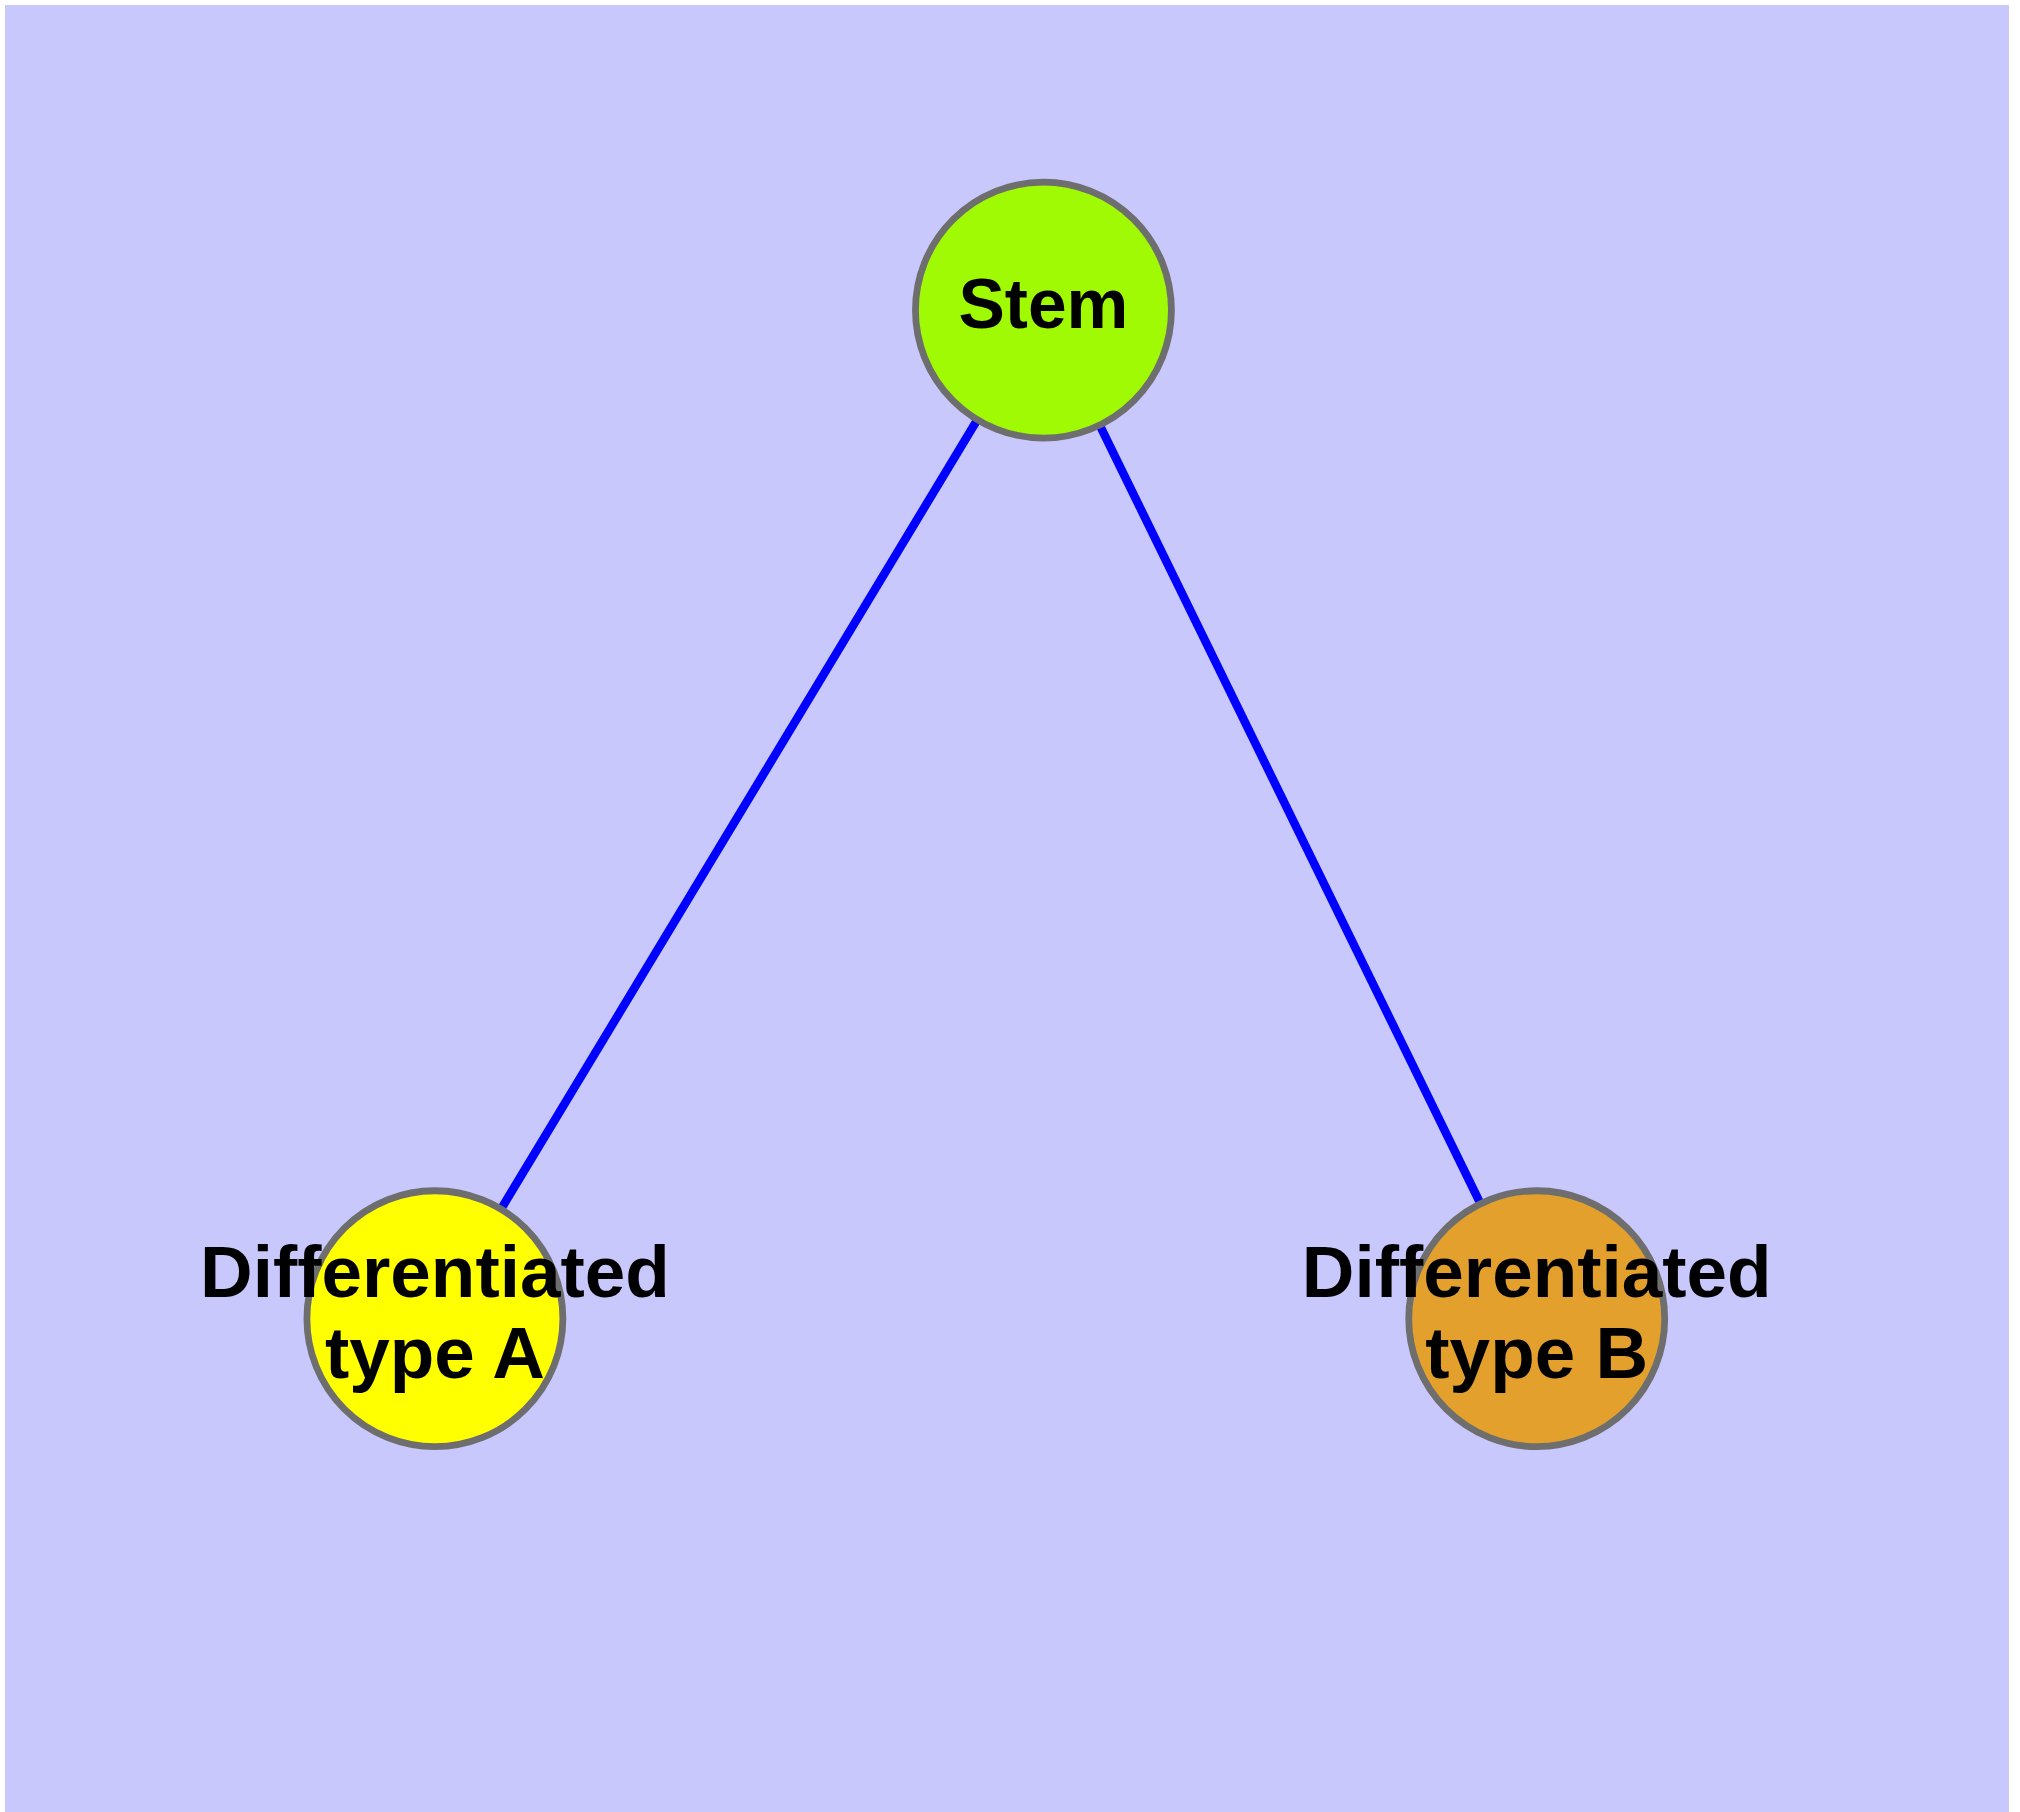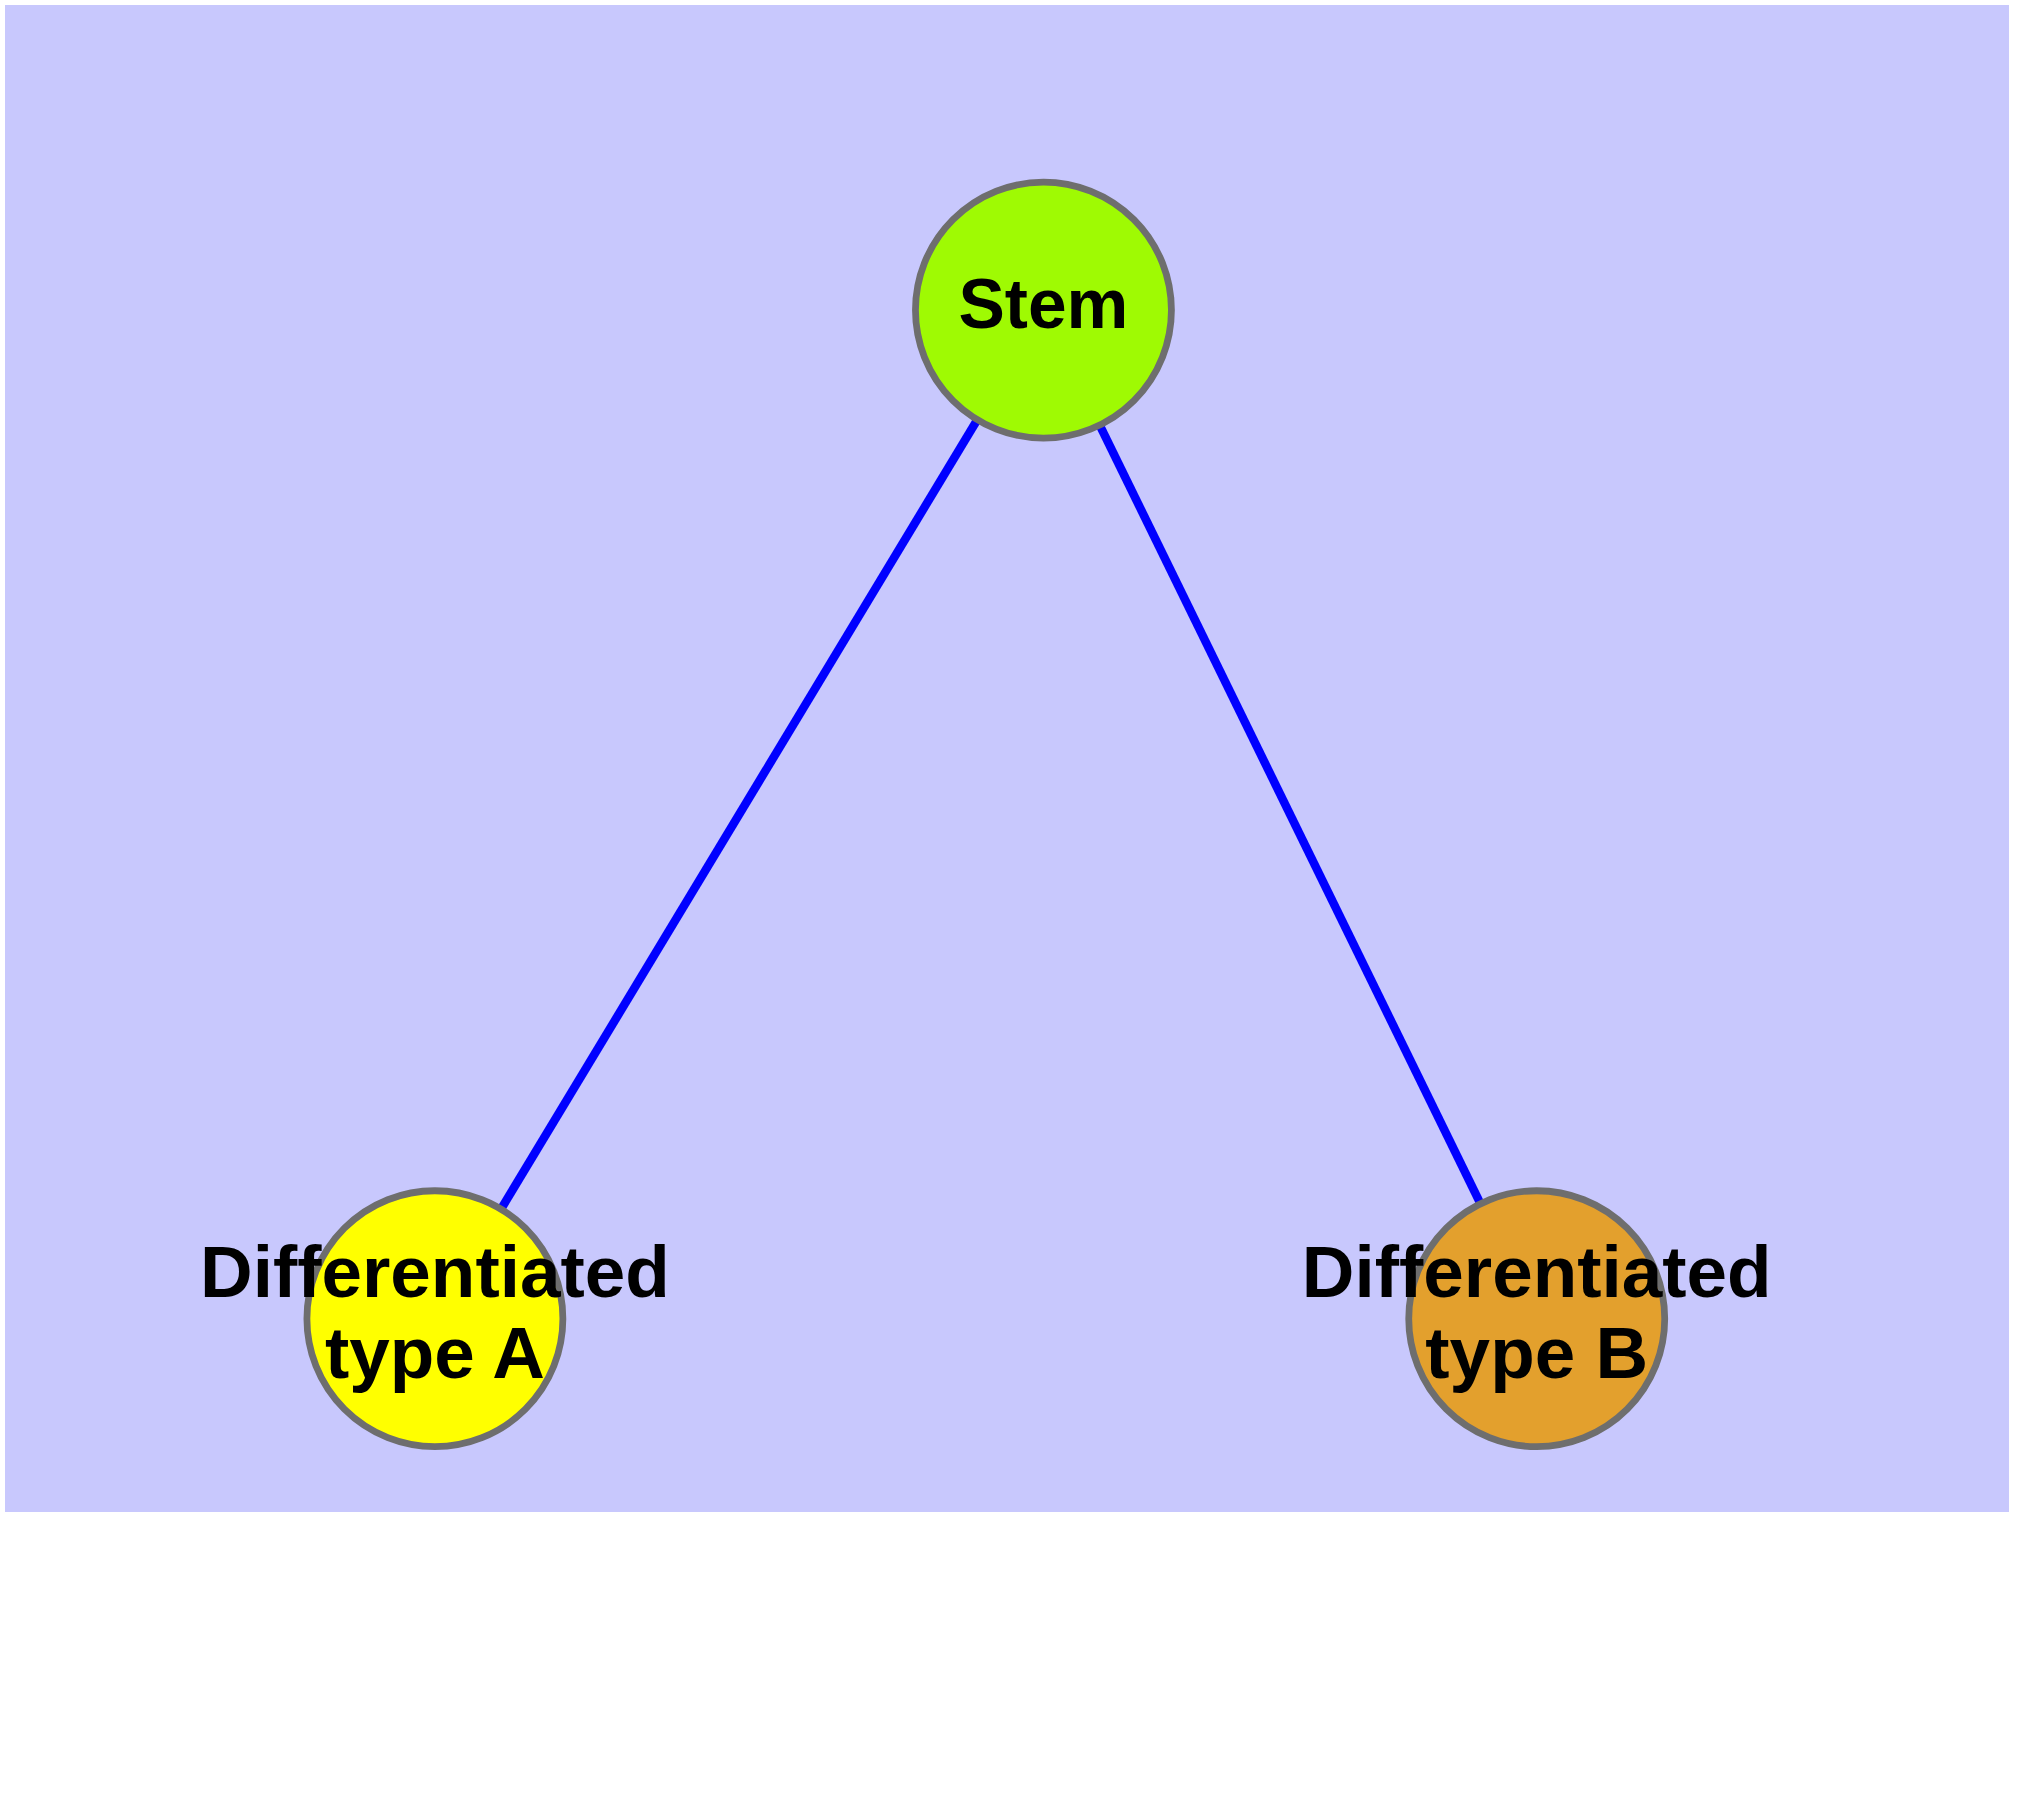--- a/index.html
+++ b/index.html
@@ -18,21 +18,21 @@
     position: relative;
     width: 2021px;
     height: 1812px;
     background: #ffffff;
   }
   #graph-plot {
     position: absolute;
     left: 5.1px;
     top: 5.1px;
     width: 2004px;
-    height: 1507px;
+    height: 1807px;
     background: #c8c8fd;
     overflow: hidden;
   }
   #graph-svg {
     position: absolute;
     left: 0;
     top: 0;
     width: 2004px;
     height: 1807px;
     display: block;

